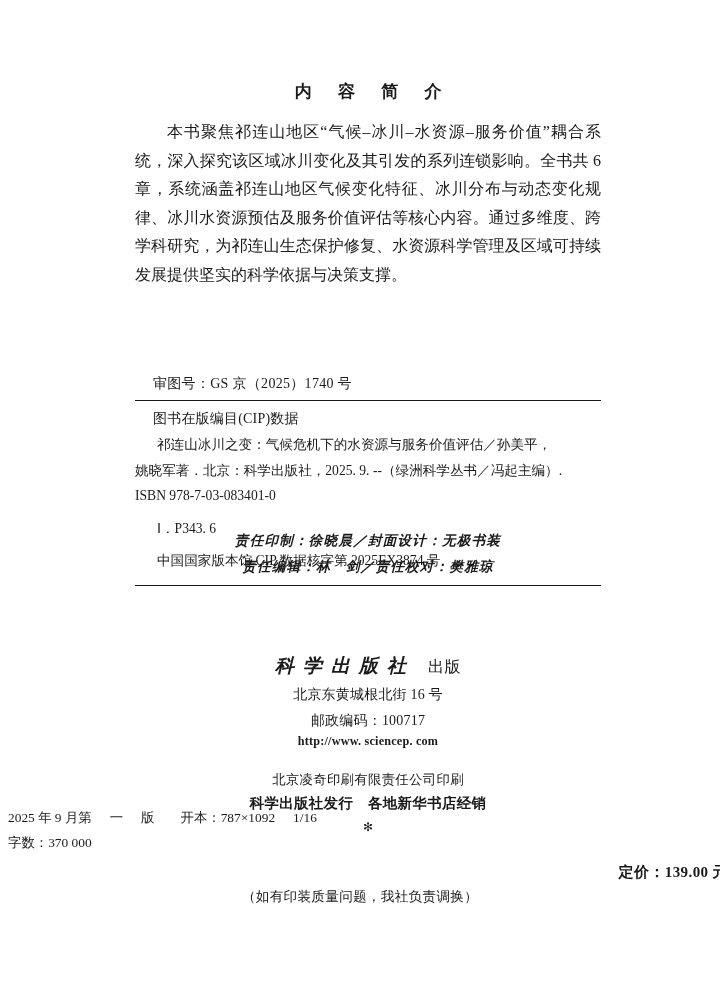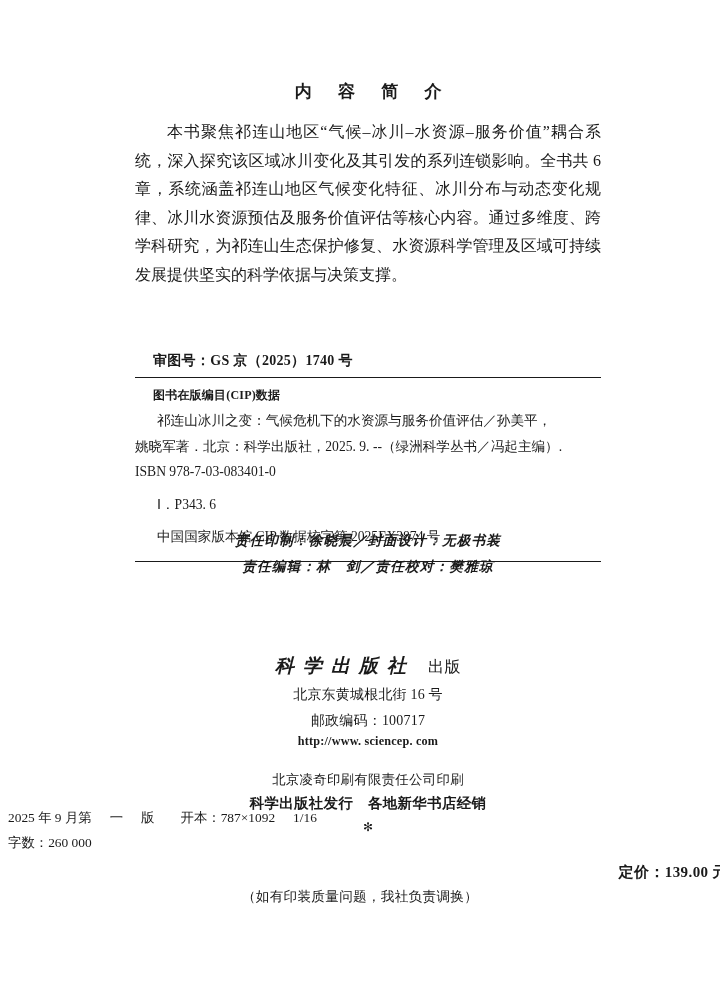--- a/index.html
+++ b/index.html
@@ -57,33 +57,34 @@
 
   
   .cip-block {
     position: absolute;
     left: 127px;
     top: 352px;
     width: 466px;
   }
   .approval-line {
     font-size: 14px;
-    font-weight: bold;
+    font-weight: normal;
     padding-left: 18px;
     padding-bottom: 7px;
     letter-spacing: 0.3px;
+    margin-top: 23px;
   }
   .rule {
     height: 0;
     border-top: 1.6px solid #1a1a1a;
     width: 100%;
   }
   .cip-heading {
-    font-size: 12px;
-    font-weight: bold;
+    font-size: 14px;
+    font-weight: normal;
     padding-left: 18px;
     padding-top: 9px;
     padding-bottom: 4px;
     letter-spacing: 0.2px;
   }
   .cip-body {
     font-size: 13.6px;
     line-height: 25.5px;
     padding-bottom: 2px;
   }
@@ -247,20 +248,20 @@
     <div class="pub-printer">北京凌奇印刷有限责任公司印刷</div>
     <div class="pub-distrib">科学出版社发行　各地新华书店经销</div>
     <div class="asterisk">✻</div>
   </div>
 
   <div class="specs">
     <div class="spec-row">
       <span>2025 年 9 月第</span><span class="spec-sp"></span><span>一</span><span class="spec-sp"></span><span>版</span><span class="spec-sp-wide"></span><span>开本：</span><span>787×1092</span><span class="spec-sp"></span><span>1/16</span>
     </div>
     <div class="spec-row">
-      <span>字数：260 000</span>
+      <span>字数：370 000</span>
     </div>
   </div>
 
   <div class="price">定价：139.00 元</div>
   <div class="note">（如有印装质量问题，我社负责调换）</div>
 
 </div>
 
 </body></html>

